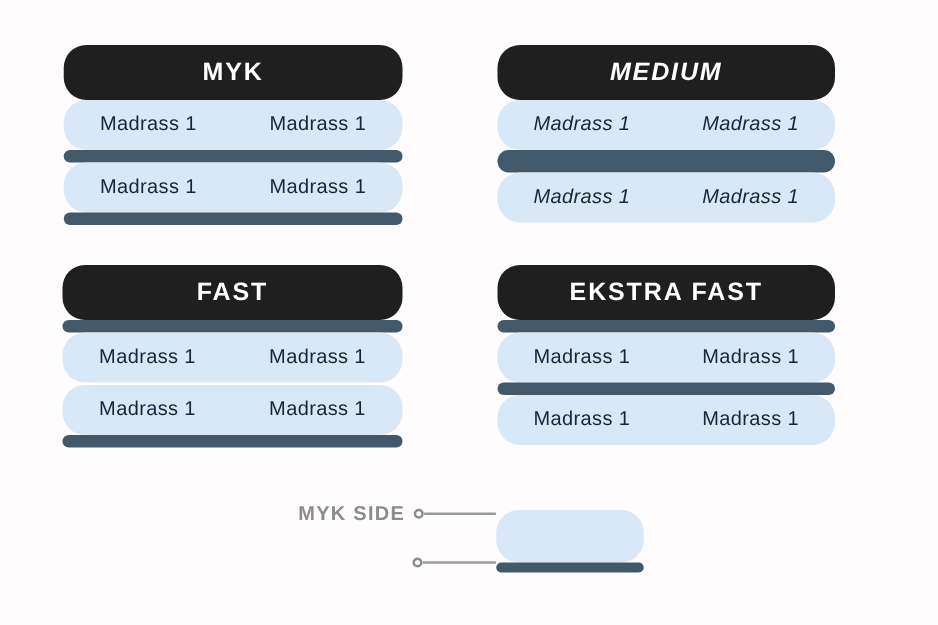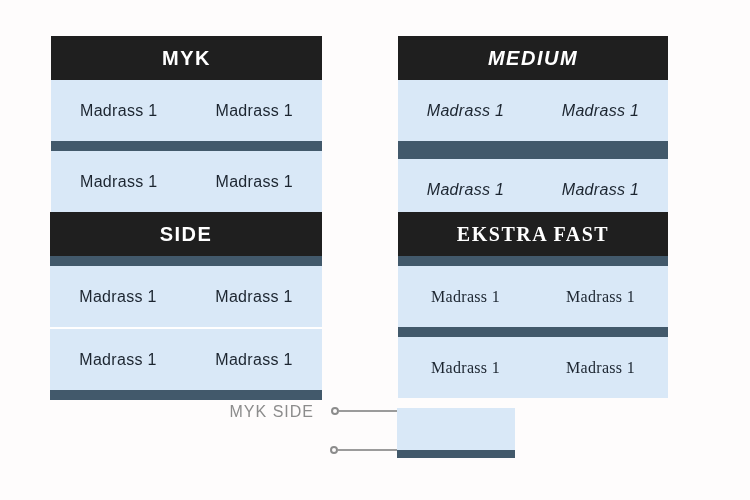--- a/index.html
+++ b/index.html
@@ -1,67 +1,67 @@
 <!DOCTYPE html>
 <html style="--background: #fefcfc; --header-bg: #1f1f1f; --header-text: #ffffff; --soft-layer: #d9e8f7; --fast-layer: #42596b; --mattress-text: #1c2530; --legend-text: #8c8c8c;"><head>
 <meta charset="utf-8">
 <style>
-  * { box-sizing: border-box; margin: 0; padding: 0; }
+  * { box-sizing: border-box; margin: 0; padding: 0; border-radius: 18px; }
   html, body { width: 750px; height: 500px; }
   body {
     font-family: "Liberation Sans", sans-serif;
     background: var(--background, #fefcfc);
   }
   .stage {
     position: relative;
     width: 750px;
     height: 500px;
     overflow: hidden;
   }
 
   
   .panel { position: absolute; }
   .panel-myk        { left: 51px;  top: 36px;  width: 271px; }
   .panel-medium     { left: 398px; top: 36px;  width: 270px; font-style: italic; }
   .panel-fast       { left: 50px;  top: 212px; width: 272px; }
-  .panel-ekstra-fast{ left: 398px; top: 212px; width: 270px; font-family: Liberation Serif, serif; }
+  .panel-ekstra-fast{ left: 398px; top: 212px; width: 270px; }
 
   .panel-header {
     height: 44px;
     background: var(--header-bg, #1f1f1f);
     color: var(--header-text, #ffffff);
     display: flex;
     align-items: center;
     justify-content: center;
     font-size: 20px;
     font-weight: bold;
     letter-spacing: 1.5px;
   }
   .layer.soft {
-    height: 61px;
+    height: 40px;
     background: var(--soft-layer, #d9e8f7);
     display: flex;
     align-items: center;
     color: var(--mattress-text, #1c2530);
     font-size: 16px;
     letter-spacing: .3px;
   }
   .layer.soft .mat-label { flex: 1; text-align: center; }
   .layer.fast { height: 10px; background: var(--fast-layer, #41596b); }
   .layer.fast.double { height: 18px; }
   .layer.soft-divider { height: 2px; background: rgba(255,255,255,.6); }
 
   
   .legend-label {
     position: absolute;
-    left: 156px;
+    left: 166px;
     width: 158px;
     text-align: right;
     font-size: 16px;
-    font-weight: normal;
+    font-weight: bold;
     letter-spacing: 1px;
     color: var(--legend-text, #8c8c8c);
     line-height: 19px;
   }
   .legend-label-myk  { top: 402px; }
   .legend-label-fast { top: 439px; }
 
   .legend-marker {
     position: absolute;
     width: 8px;
@@ -121,21 +121,21 @@
     </div>
     <div class="layer fast double"></div>
     <div class="layer soft">
       <span class="mat-label">Madrass 1</span>
       <span class="mat-label">Madrass 1</span>
     </div>
   </section>
 
   <section class="panel panel-fast">
     <header class="panel-header">
-      <span>SIDE</span>
+      <span>FAST</span>
     </header>
     <div class="layer fast"></div>
     <div class="layer soft">
       <span class="mat-label">Madrass 1</span>
       <span class="mat-label">Madrass 1</span>
     </div>
     <div class="layer soft-divider"></div>
     <div class="layer soft">
       <span class="mat-label">Madrass 1</span>
       <span class="mat-label">Madrass 1</span>

